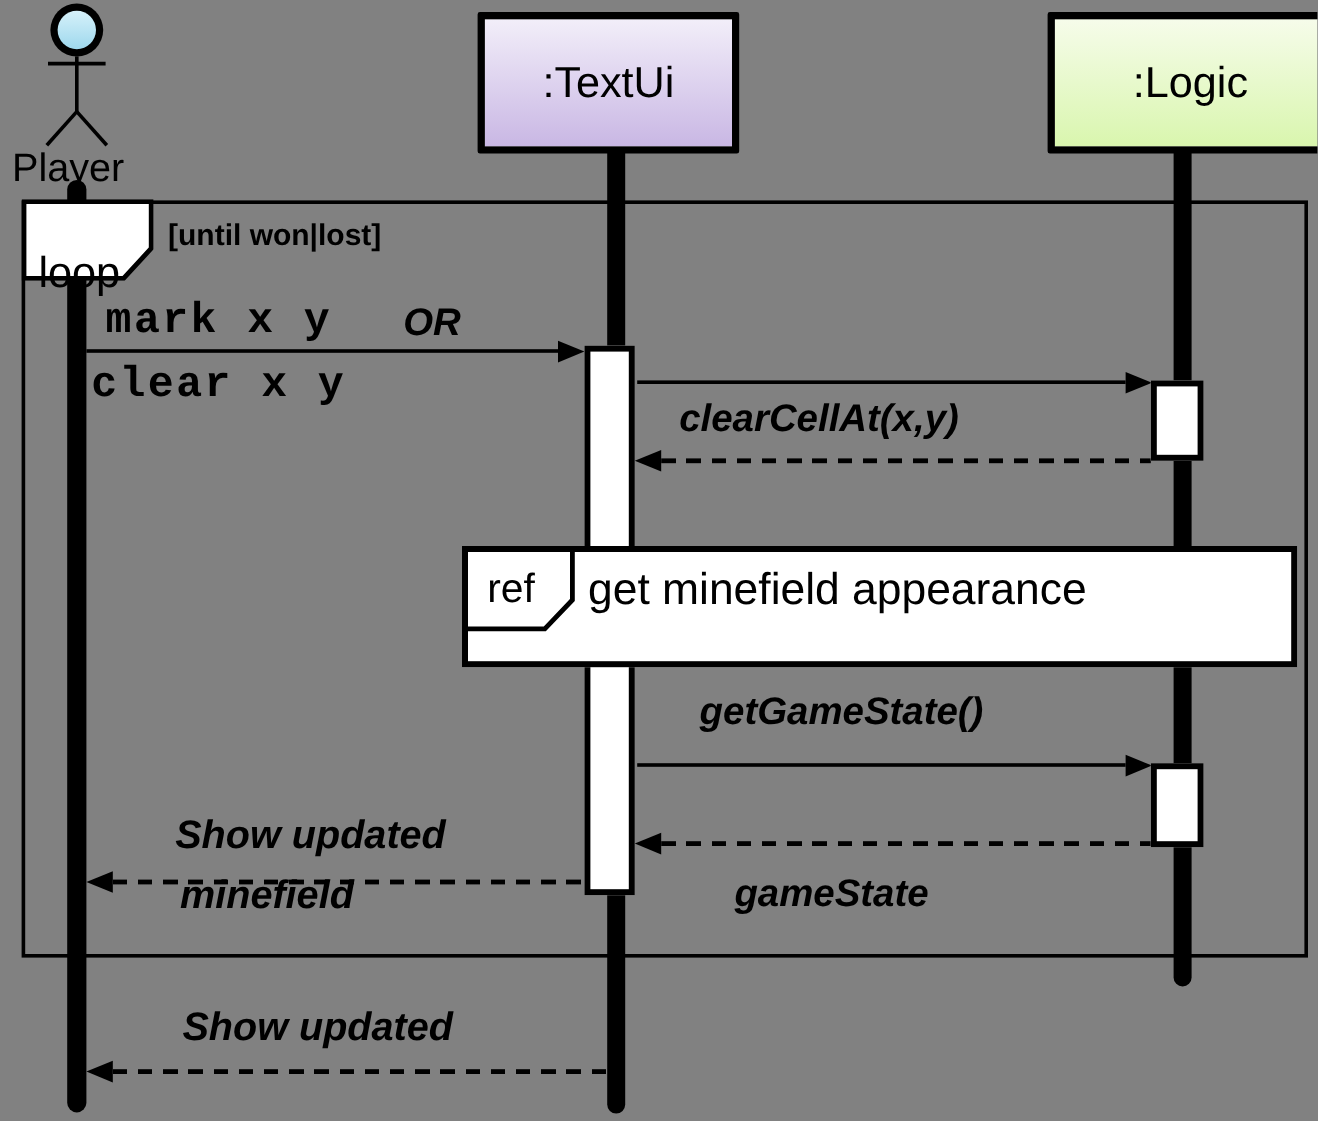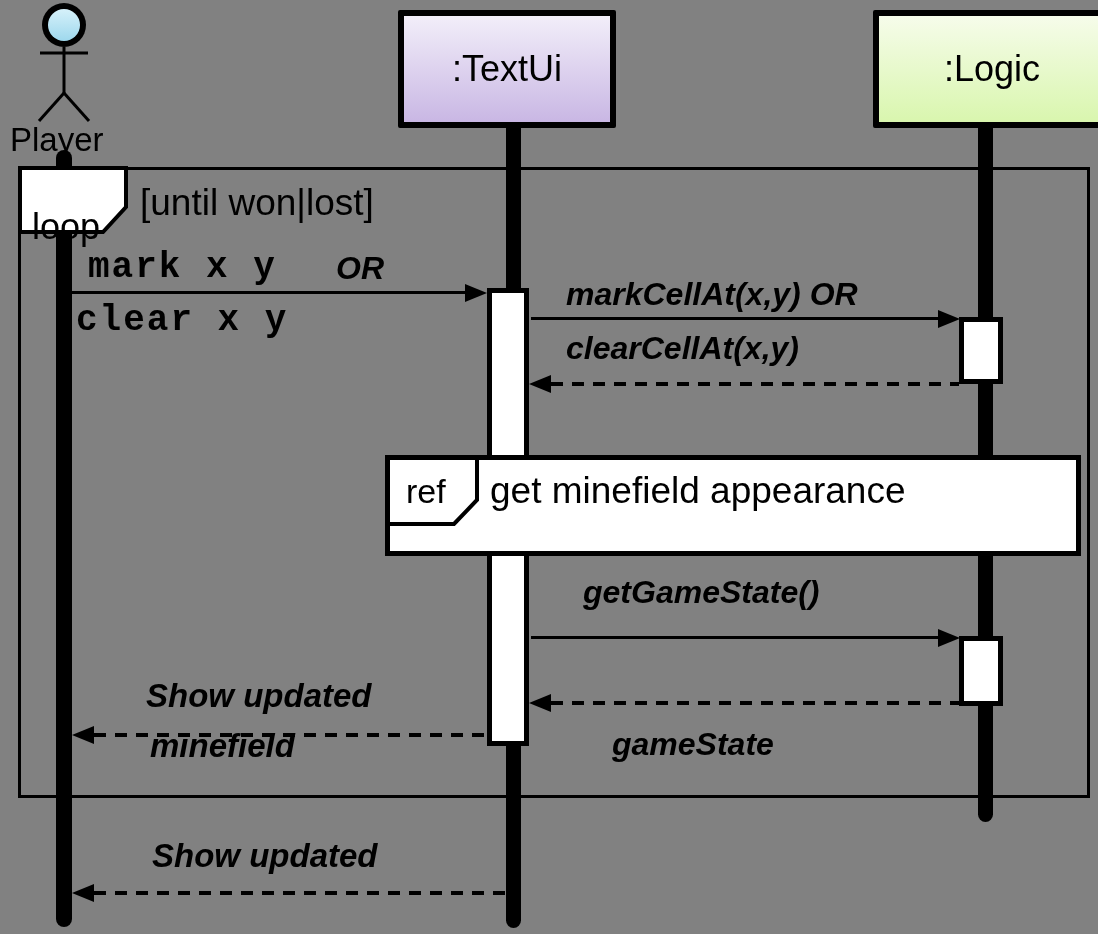--- a/index.html
+++ b/index.html
@@ -39,21 +39,21 @@
   .loop-frame{
     position:absolute;box-sizing:border-box;border:3px solid var(--line_color);
     background:transparent;z-index:1;
   }
   .pentagon-wrap{position:absolute;z-index:7;}
   .pentagon-wrap svg{display:block;}
   .pentagon-text{
     position:absolute;z-index:8;font-size:36px;line-height:1;margin-top:28px;
   }
   .guard{
-    position:absolute;z-index:7;font-size:37px;font-weight:400;line-height:1.1;
+    position:absolute;z-index:7;font-size:25px;font-weight:700;line-height:1.1;
   }
 
   
   .activation{
     position:absolute;box-sizing:border-box;background:var(--box_fill);
     border:5px solid var(--line_color);z-index:4;
   }
 
   
   .msg-line{position:absolute;height:3px;background:var(--line_color);z-index:3;}
@@ -132,21 +132,20 @@
   <div class="activation" style="left:487px;top:288px;width:42px;height:458px;"></div>
   <div class="activation" style="left:959px;top:317px;width:44px;height:67px;"></div>
   <div class="activation" style="left:959px;top:636px;width:44px;height:70px;"></div>
 
   <div class="mlabel mono" style="left:88px;top:248px;">mark x y</div>
   <div class="mlabel italic" style="left:336px;top:251px;">OR</div>
   <div class="mlabel mono" style="left:76px;top:301px;">clear x y</div>
   <div class="msg-line" style="left:72px;top:291px;width:394px;"></div>
   <div class="arrowhead right" style="left:465px;top:284px;"></div>
 
-  <div class="mlabel italic" style="left:566px;top:277px;">markCellAt(x,y) OR</div>
   <div class="mlabel italic" style="left:566px;top:331px;">clearCellAt(x,y)</div>
   <div class="msg-line" style="left:531px;top:317px;width:407px;"></div>
   <div class="arrowhead right" style="left:938px;top:310px;"></div>
 
   <div class="msg-line dashed" style="left:551px;top:382px;width:408px;"></div>
   <div class="arrowhead left" style="left:529px;top:375px;"></div>
 
   <div class="ref-fragment" style="left:357px;top:455px;width:696px;height:101px;">
     <svg class="ref-pentagon" width="92" height="68" viewBox="0 0 92 68">
       <path d="M88 0 V41 L65 65 H0" fill="var(--box_fill,#fff)" stroke="var(--line_color,#000)" stroke-width="4"></path>

